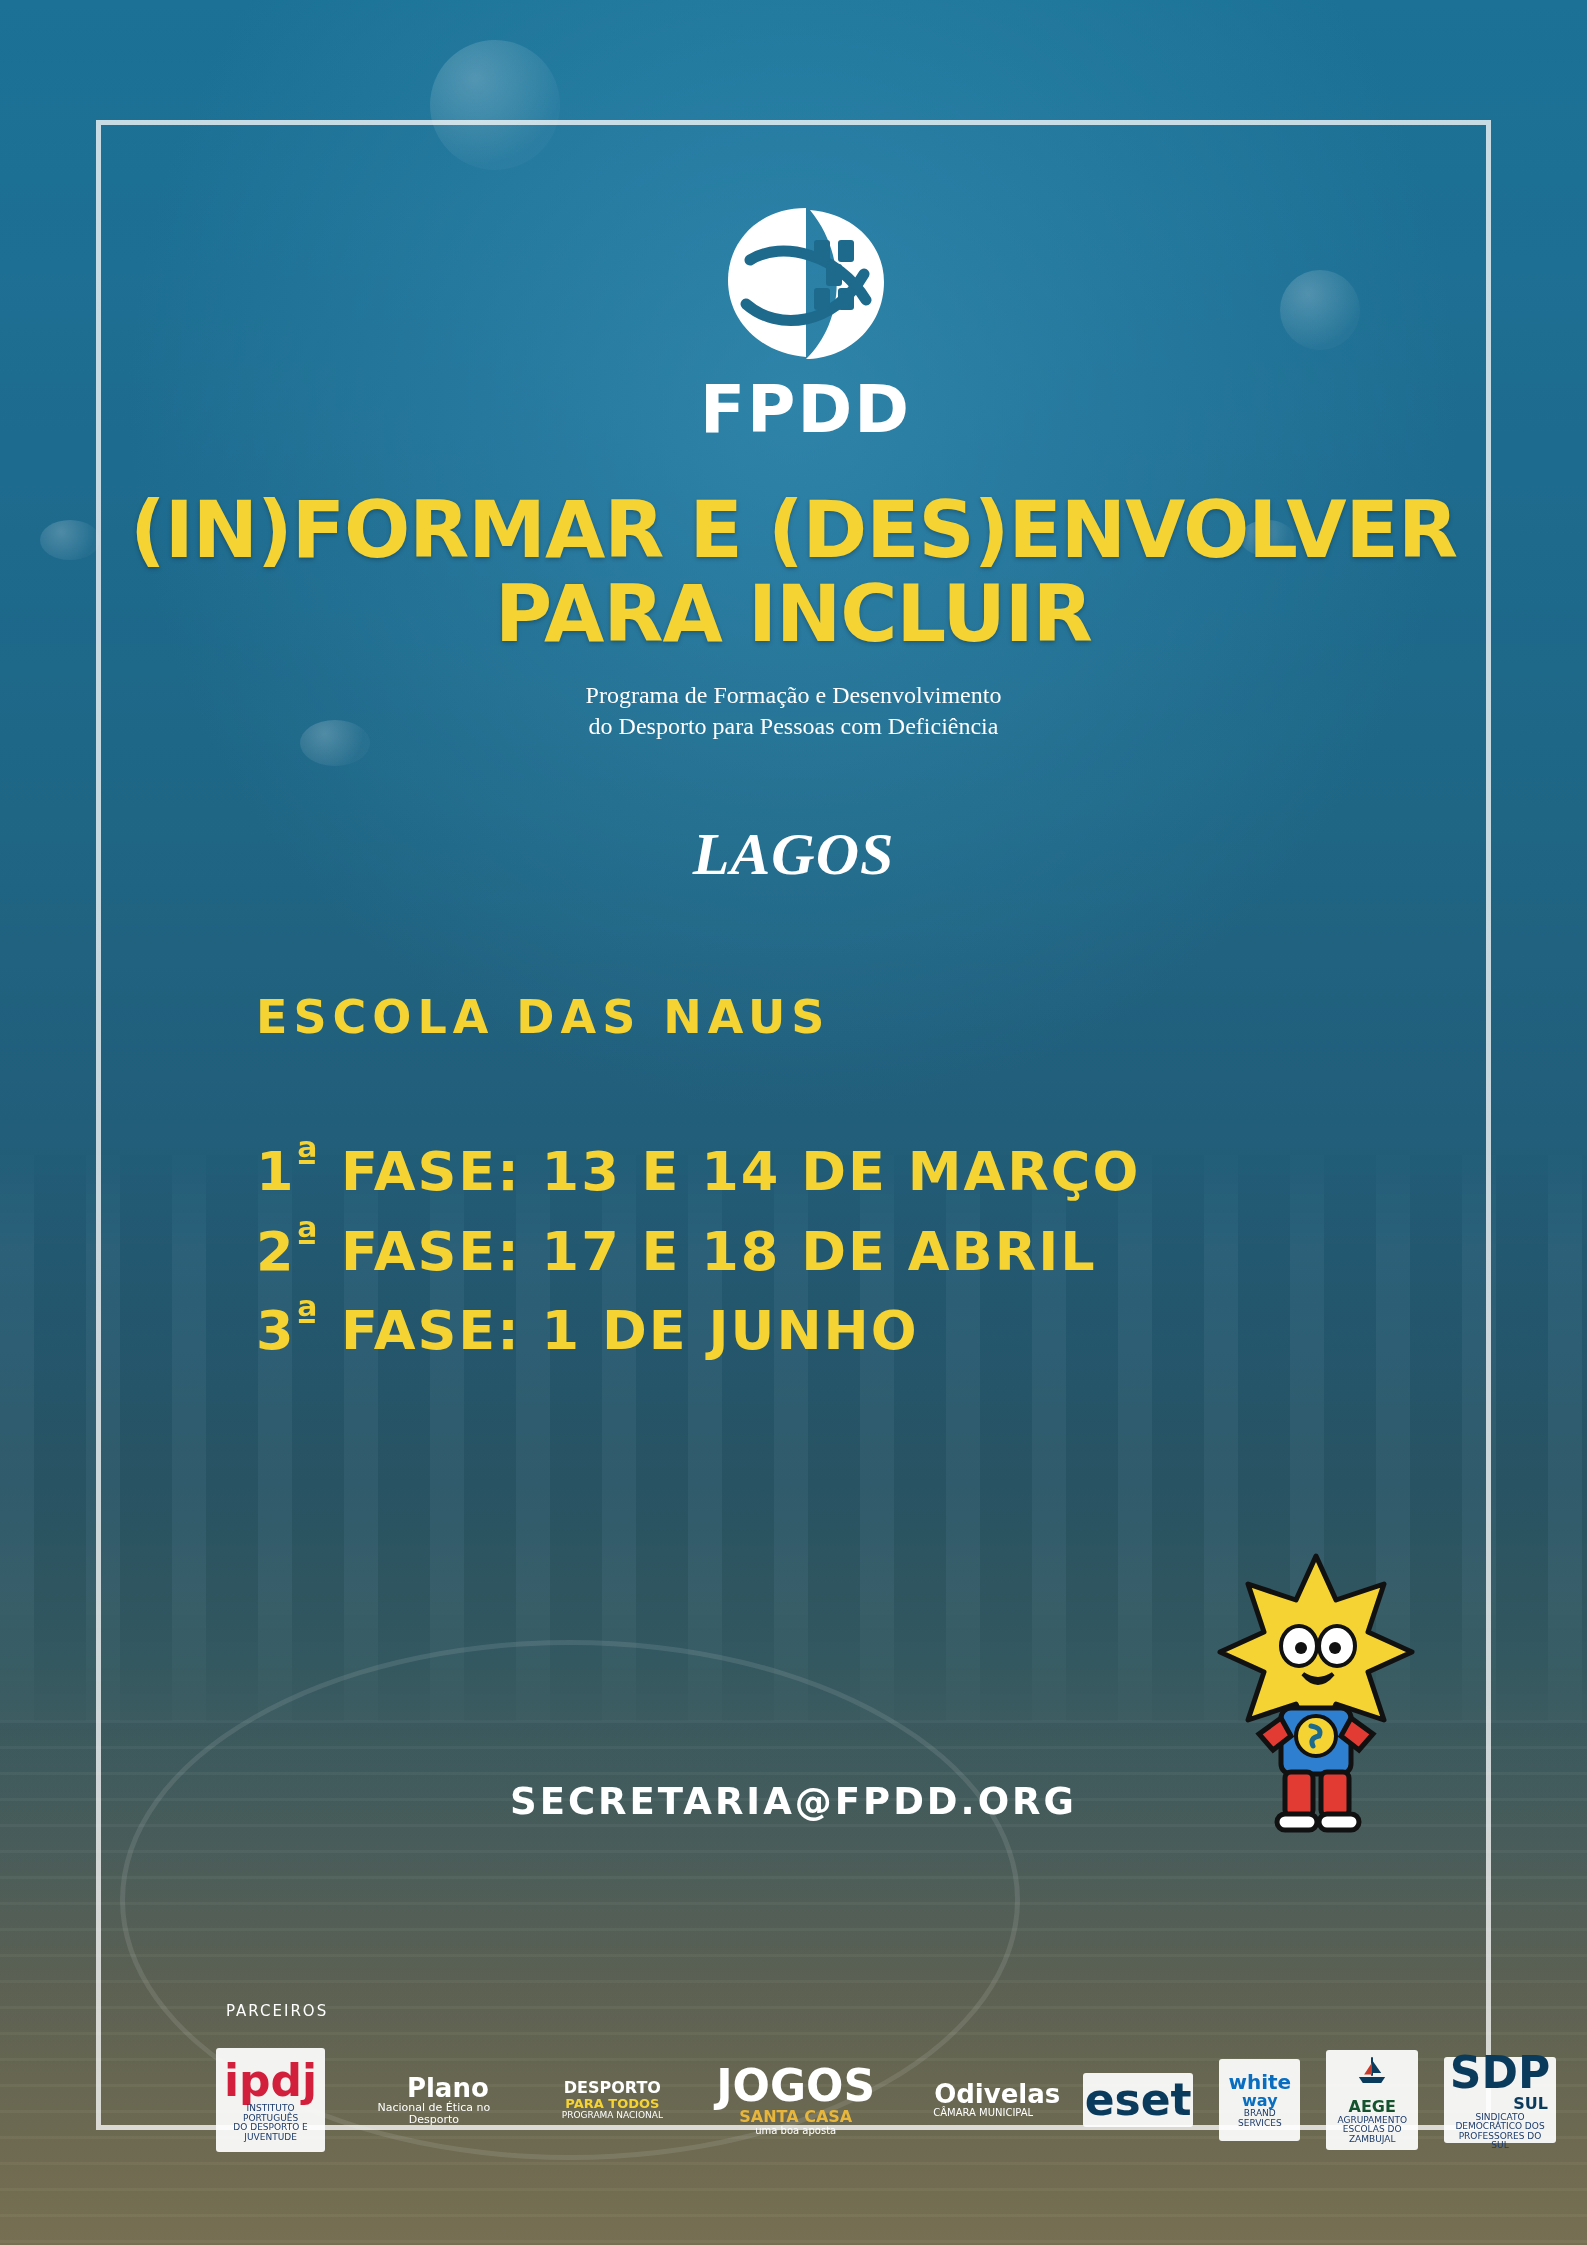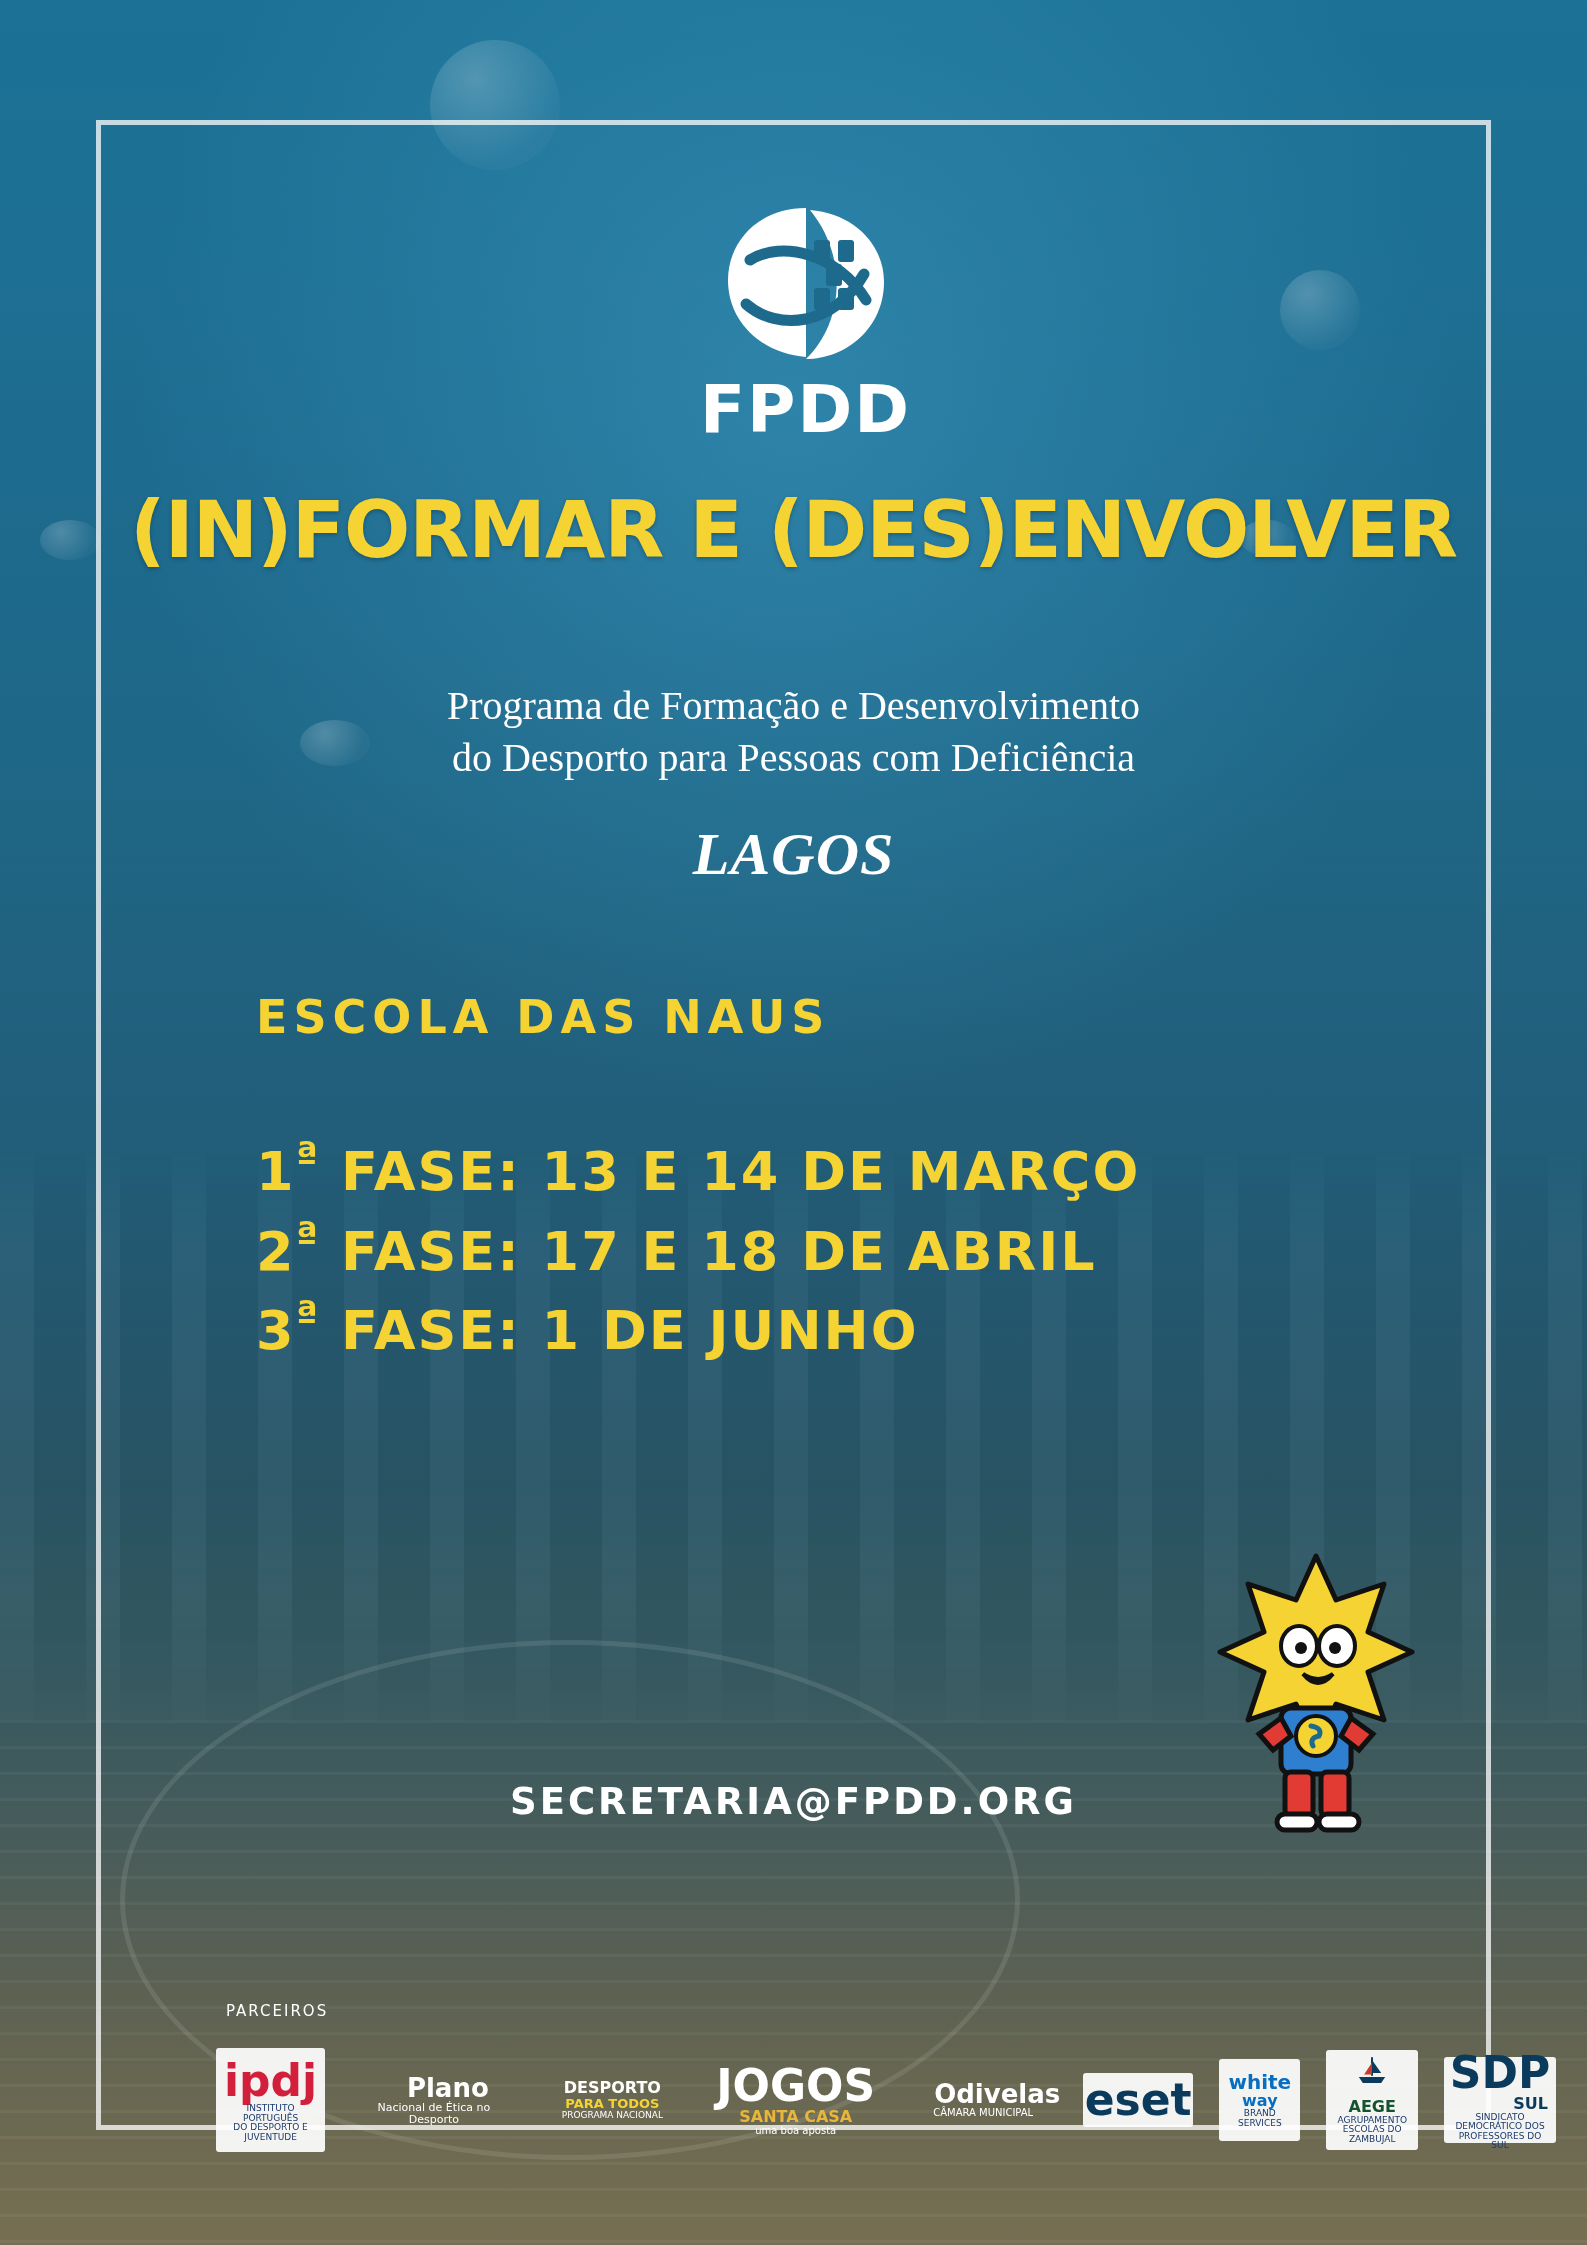--- a/index.html
+++ b/index.html
@@ -101,21 +101,21 @@
     font-size: 78px;
     line-height: 1.08;
     letter-spacing: -1px;
     text-shadow: 0 2px 4px rgba(0,0,0,0.25);
   }
   .subtitle {
     position: absolute; top: 560px; left: 0; width: 100%;
     text-align: center;
     color: #ffffff;
     font-family: "Liberation Serif", serif;
-    font-size: 40px;
+    font-size: 24px;
     line-height: 1.3;
   }
   .city {
     position: absolute; top: 700px; left: 0; width: 100%;
     text-align: center;
     color: #ffffff;
     font-family: "Liberation Serif", serif;
     font-style: italic;
     font-weight: 700;
     font-size: 60px;
@@ -225,20 +225,21 @@
           <rect x="120" y="64" width="16" height="22" rx="3"></rect>
           <rect x="108" y="88" width="16" height="22" rx="3"></rect>
           <rect x="132" y="88" width="16" height="22" rx="3"></rect>
         </g>
       </svg>
       <div class="logo-text">FPDD</div>
     </div>
 
     <div class="title">
       <div>(IN)FORMAR E (DES)ENVOLVER</div>
+      <div>PARA INCLUIR</div>
     </div>
 
     <div class="subtitle">
       <div>Programa de Formação e Desenvolvimento</div>
       <div>do Desporto para Pessoas com Deficiência</div>
     </div>
 
     <div class="city">LAGOS</div>
 
     <div class="venue">ESCOLA DAS NAUS</div>

